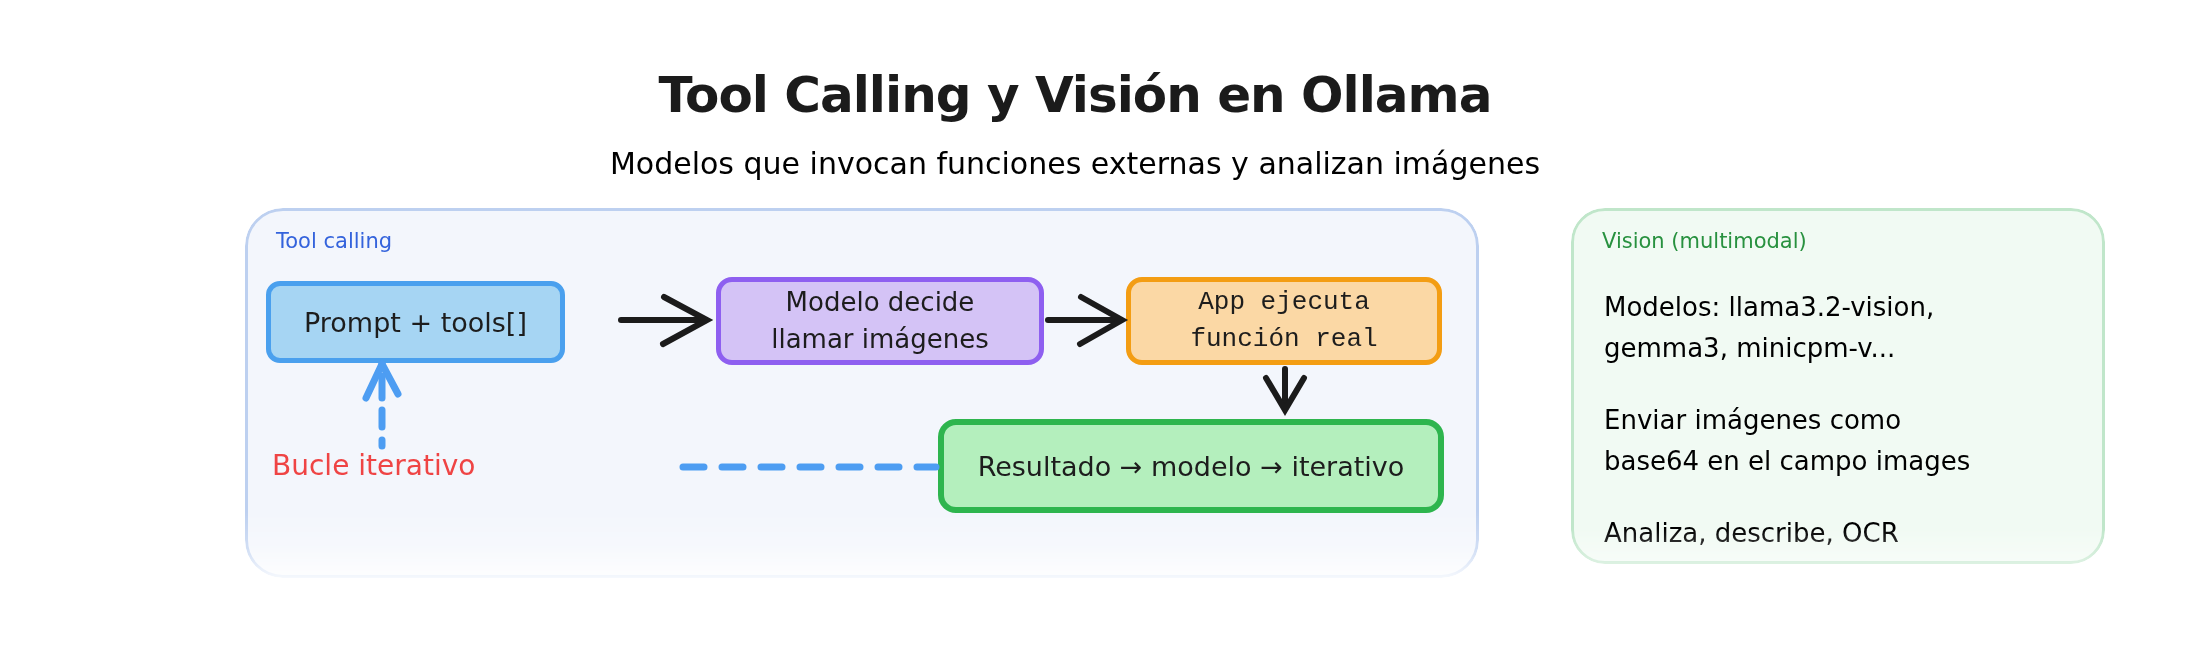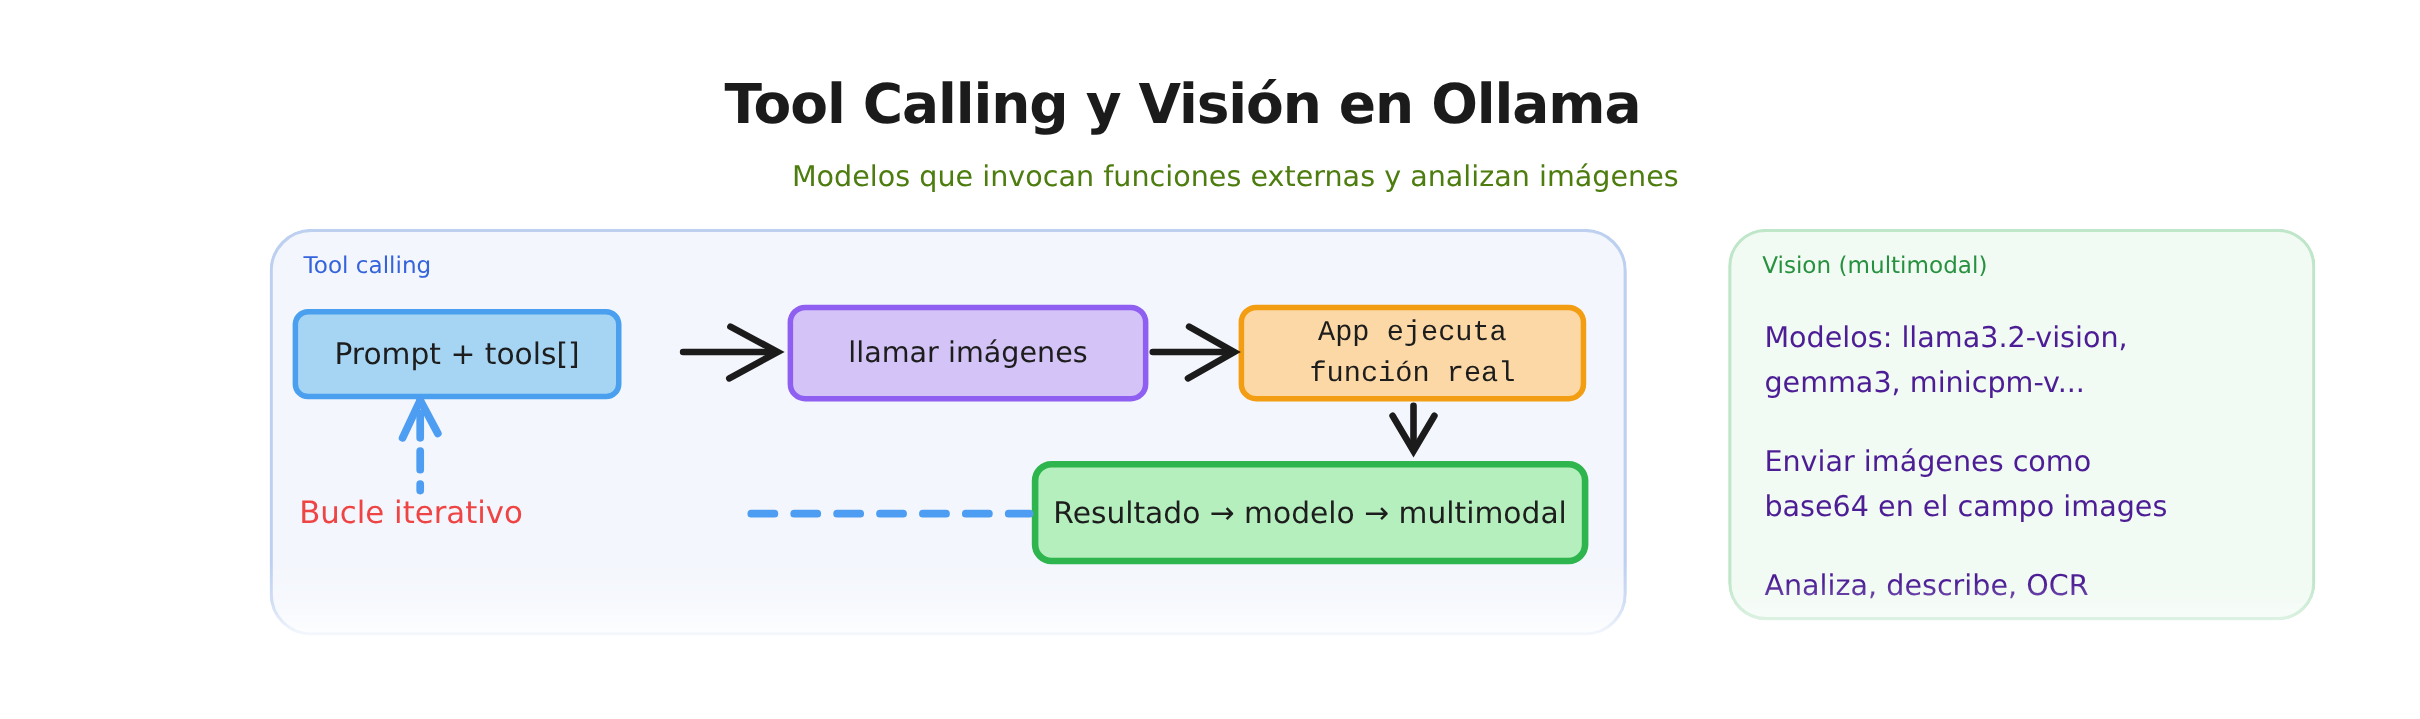--- a/index.html
+++ b/index.html
@@ -4,39 +4,39 @@
 <style>
   html,body{margin:0;padding:0;background:#ffffff;}
   .canvas{
     position:relative;width:2200px;height:654px;background:#ffffff;
     font-family:"DejaVu Sans","Liberation Sans",sans-serif;color:#1d1d1d;overflow:hidden;
   }
   
   .hdr{position:absolute;left:0;top:0;width:2150px;text-align:center;}
   .title{position:absolute;left:0;top:66px;width:100%;font-size:50px;font-weight:600;
          letter-spacing:-1px;color:#1b1b1b;}
-  .subtitle{position:absolute;left:0;top:146px;width:100%;font-size:26px;color:#4d7c0f;padding-left:48px;}
+  .subtitle{position:absolute;left:0;top:146px;width:100%;font-size:30px;color:#000000;}
   
   .panel{position:absolute;box-sizing:border-box;}
   .panel-tool{
     left:245px;top:208px;width:1234px;height:370px;background:#f3f6fc;
     border:3px solid #bdd0f0;border-radius:38px;
     -webkit-mask-image:linear-gradient(to bottom,#000 82%,rgba(0,0,0,.7) 92%,rgba(0,0,0,.15) 100%);
     mask-image:linear-gradient(to bottom,#000 82%,rgba(0,0,0,.7) 92%,rgba(0,0,0,.15) 100%);
   }
   .panel-vision{
     left:1571px;top:208px;width:534px;height:356px;background:#f1faf3;
     border:3px solid #c0e6ca;border-radius:34px;
     -webkit-mask-image:linear-gradient(to bottom,#000 90%,rgba(0,0,0,.55) 100%);
     mask-image:linear-gradient(to bottom,#000 90%,rgba(0,0,0,.55) 100%);
   }
   .panel-label{position:absolute;left:28px;top:18px;font-size:21px;font-weight:500;}
   .panel-tool .panel-label{color:#3463dc;}
   .panel-vision .panel-label{color:#28913f;}
-  .vision-body{position:absolute;left:30px;top:76px;font-size:26px;line-height:41px;color:#4c1d95;}
+  .vision-body{position:absolute;left:30px;top:76px;font-size:26px;line-height:41px;color:#000000;}
   .vision-body p{margin:0 0 31px 0;}
   
   .fbox{position:absolute;box-sizing:border-box;display:flex;flex-direction:column;
         justify-content:center;align-items:center;text-align:center;
         font-size:26px;line-height:37px;color:#1d1d1d;}
   .box-prompt{left:266px;top:281px;width:299px;height:82px;background:#a6d5f3;
               border:5px solid #4aa0ee;border-radius:14px;font-size:27px;}
   .box-decide{left:716px;top:277px;width:328px;height:88px;background:#d4c3f6;
               border:5px solid #8e5ff0;border-radius:16px;}
   .box-execute{left:1126px;top:277px;width:316px;height:88px;background:#fbd8a5;
@@ -69,28 +69,29 @@
       <p><span>Enviar imágenes como</span><br>
          <span>base64 en el campo images</span></p>
       <p>Analiza, describe, OCR</p>
     </div>
   </div>
 
   <div class="fbox box-prompt">
     <span>Prompt + tools[]</span>
   </div>
   <div class="fbox box-decide">
+    <span>Modelo decide</span>
     <span>llamar imágenes</span>
   </div>
   <div class="fbox box-execute">
     <span>App ejecuta</span>
     <span>función real</span>
   </div>
   <div class="fbox box-result">
-    <span>Resultado → modelo → multimodal</span>
+    <span>Resultado → modelo → iterativo</span>
   </div>
 
   <div class="loop-label">Bucle iterativo</div>
 
   <svg class="overlay" viewBox="0 0 2200 654" xmlns="http://www.w3.org/2000/svg">
 
     <g stroke="#1b1b1b" stroke-width="6" stroke-linecap="round" fill="none">
       <path d="M 621 320 L 700 320"></path>
       <path d="M 664 297 L 707 320 L 663 344"></path>
     </g>

